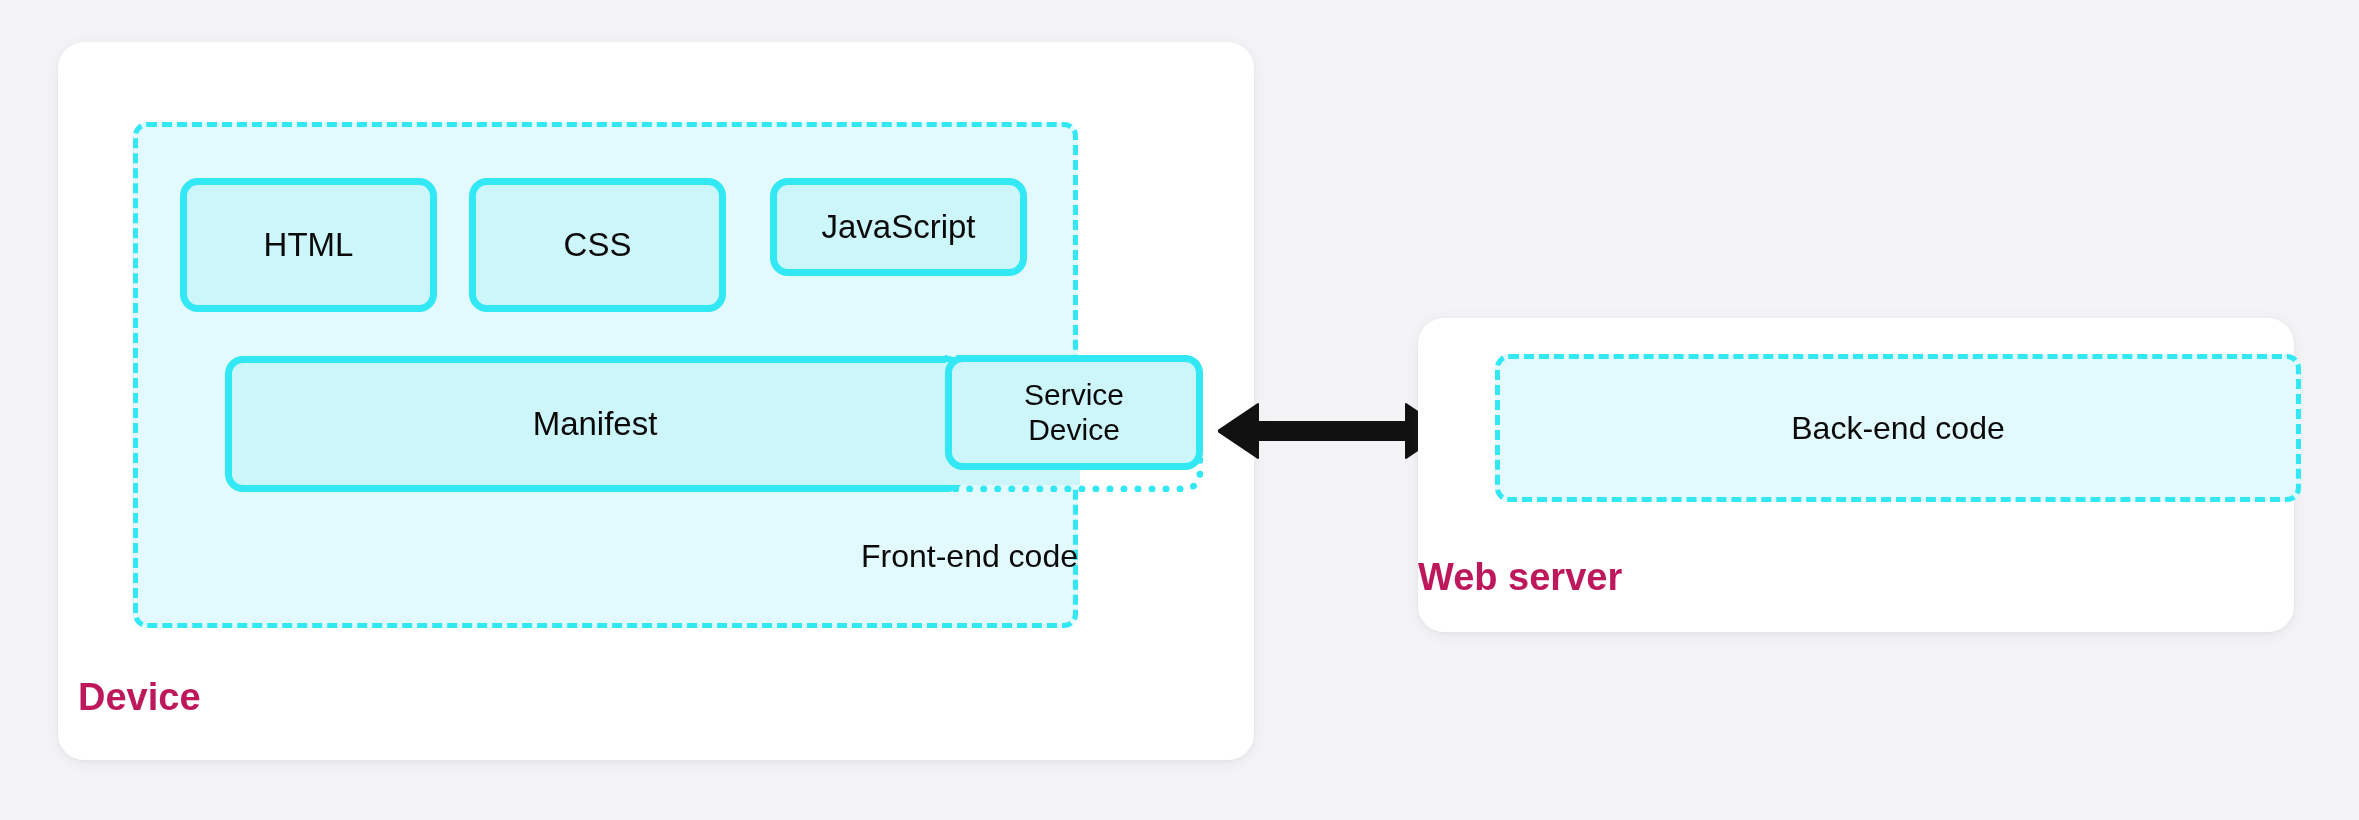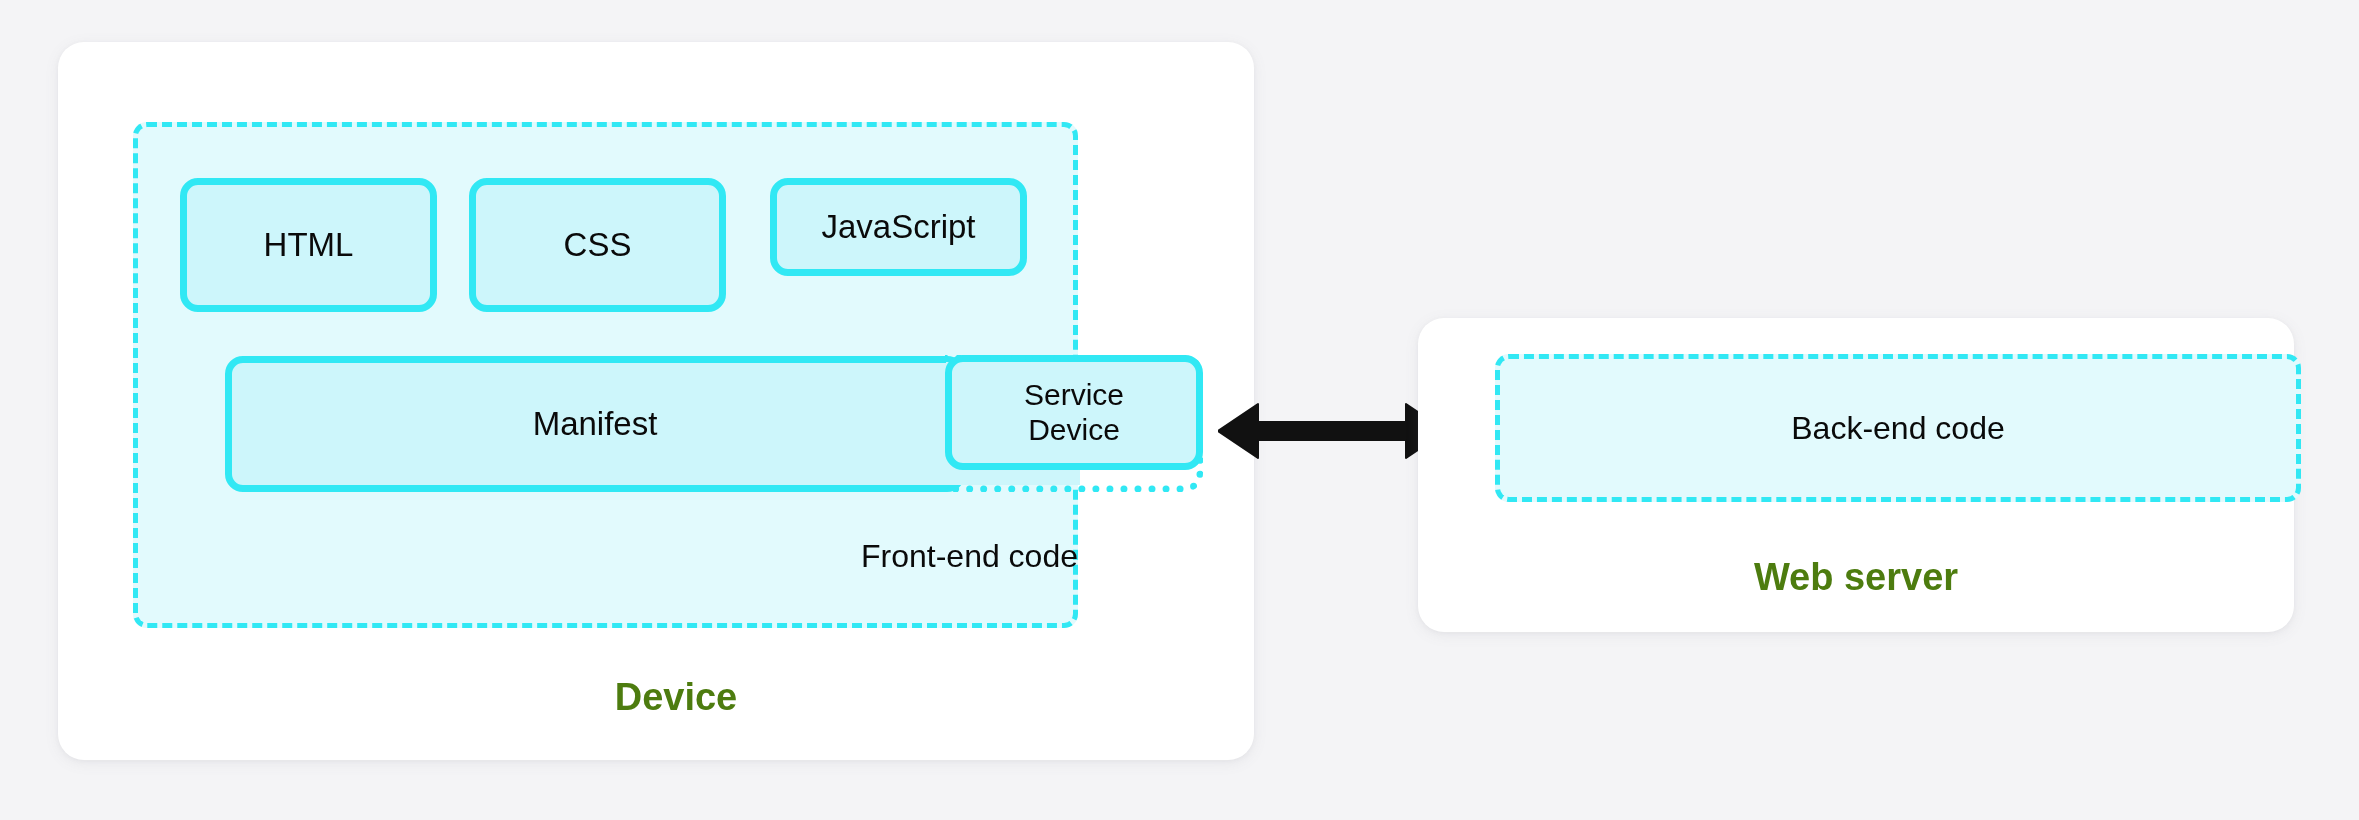--- a/index.html
+++ b/index.html
@@ -128,22 +128,21 @@
     text-align: right;
     color: #0a0a0a;
     font-size: 32px;
     font-weight: normal;
     white-space: nowrap;
   }
   #frontend-caption { left: 133px; top: 538px; width: 945px; }
 
   .panel-caption {
     position: absolute;
-    text-align: center;
-    color: #4d7c0f;
+    color: #be185d;
     font-size: 38px;
     font-weight: bold;
     white-space: nowrap;
   }
   #device-caption { left: 58px; top: 676px; width: 1196px; padding-left: 20px; }
   #server-caption { left: 1418px; top: 556px; width: 876px; }
 
   .backend-label {
     width: 100%;
     text-align: center;

